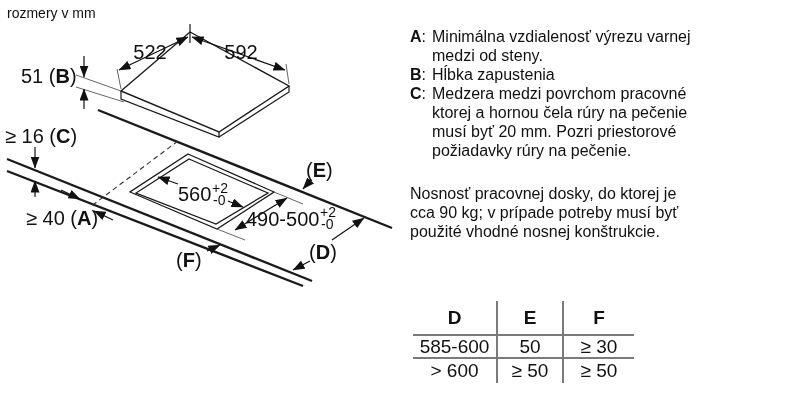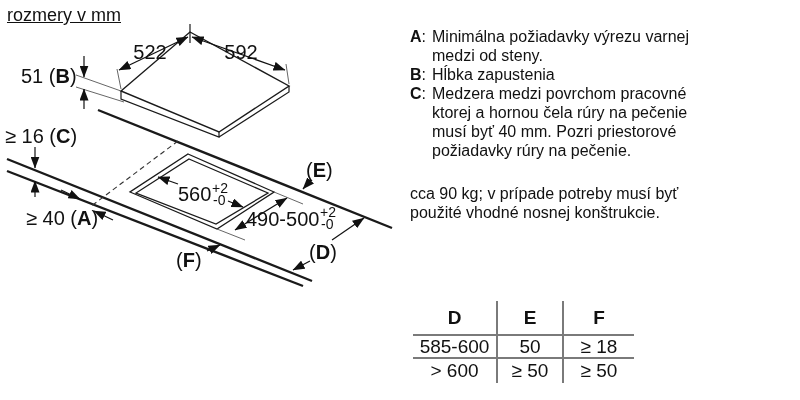--- a/index.html
+++ b/index.html
@@ -1,18 +1,18 @@
 <!DOCTYPE html>
 <html><head>
 <meta charset="utf-8">
 <style>
   html,body{margin:0;padding:0;background:#fff;}
   #page{position:relative;width:800px;height:400px;background:#fff;overflow:hidden;
         font-family:"Liberation Sans",sans-serif;color:#111;}
-  #title{position:absolute;left:7px;top:5px;font-size:18px;color:#111;text-decoration:underline;}
+  #title{position:absolute;left:7px;top:5px;font-size:14px;color:#111;}
   svg{position:absolute;left:0;top:0;}
   svg text{font-family:"Liberation Sans",sans-serif;font-size:20px;fill:#111;}
   .b{font-weight:bold;}
   
   #notes{position:absolute;left:410px;top:27px;width:360px;font-size:16px;line-height:19px;}
   .note{position:relative;padding-left:22px;}
   .nl{position:absolute;left:0;top:0;}
   #load{position:absolute;left:410px;top:184px;width:370px;font-size:16px;line-height:19px;}
   
   #dtable{position:absolute;left:413px;top:301px;width:221px;display:grid;
@@ -98,48 +98,49 @@
     <text x="306" y="177"><tspan>(</tspan><tspan class="b">E</tspan><tspan>)</tspan></text>
 
     <text x="176" y="267"><tspan>(</tspan><tspan class="b">F</tspan><tspan>)</tspan></text>
 
     <text x="309" y="259"><tspan>(</tspan><tspan class="b">D</tspan><tspan>)</tspan></text>
   </svg>
 
   <div id="notes">
     <div class="note">
       <span class="nl"><b>A</b><span>:</span></span>
-      <div>Minimálna požiadavky výrezu varnej</div>
+      <div>Minimálna vzdialenosť výrezu varnej</div>
       <div>medzi od steny.</div>
     </div>
     <div class="note">
       <span class="nl"><b>B</b><span>:</span></span>
       <div>Hĺbka zapustenia</div>
     </div>
     <div class="note">
       <span class="nl"><b>C</b><span>:</span></span>
       <div>Medzera medzi povrchom pracovné</div>
       <div>ktorej a hornou čela rúry na pečenie</div>
-      <div>musí byť 40 mm. Pozri priestorové</div>
+      <div>musí byť 20 mm. Pozri priestorové</div>
       <div>požiadavky rúry na pečenie.</div>
     </div>
   </div>
 
   <div id="load">
+    <div>Nosnosť pracovnej dosky, do ktorej je</div>
     <div>cca 90 kg; v prípade potreby musí byť</div>
     <div>použité vhodné nosnej konštrukcie.</div>
   </div>
 
   <div id="dtable">
     <div class="cell hdr hline">D</div>
     <div class="cell hdr hline vline">E</div>
     <div class="cell hdr hline vline">F</div>
 
     <div class="cell hline">585-600</div>
     <div class="cell hline vline">50</div>
-    <div class="cell hline vline">≥ 18</div>
+    <div class="cell hline vline">≥ 30</div>
 
     <div class="cell">&gt; 600</div>
     <div class="cell vline">≥ 50</div>
     <div class="cell vline">≥ 50</div>
   </div>
 
 </div>
 
 </body></html>

